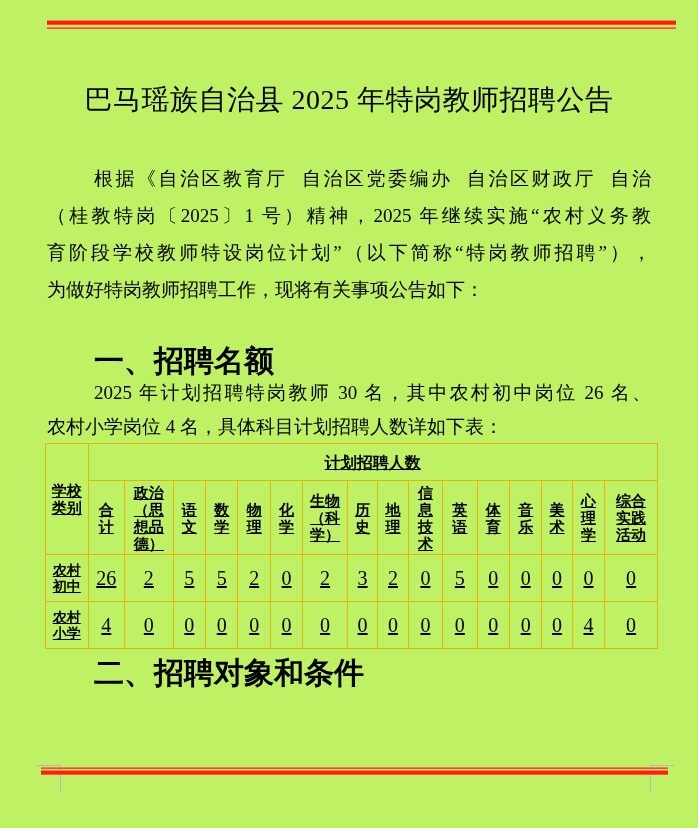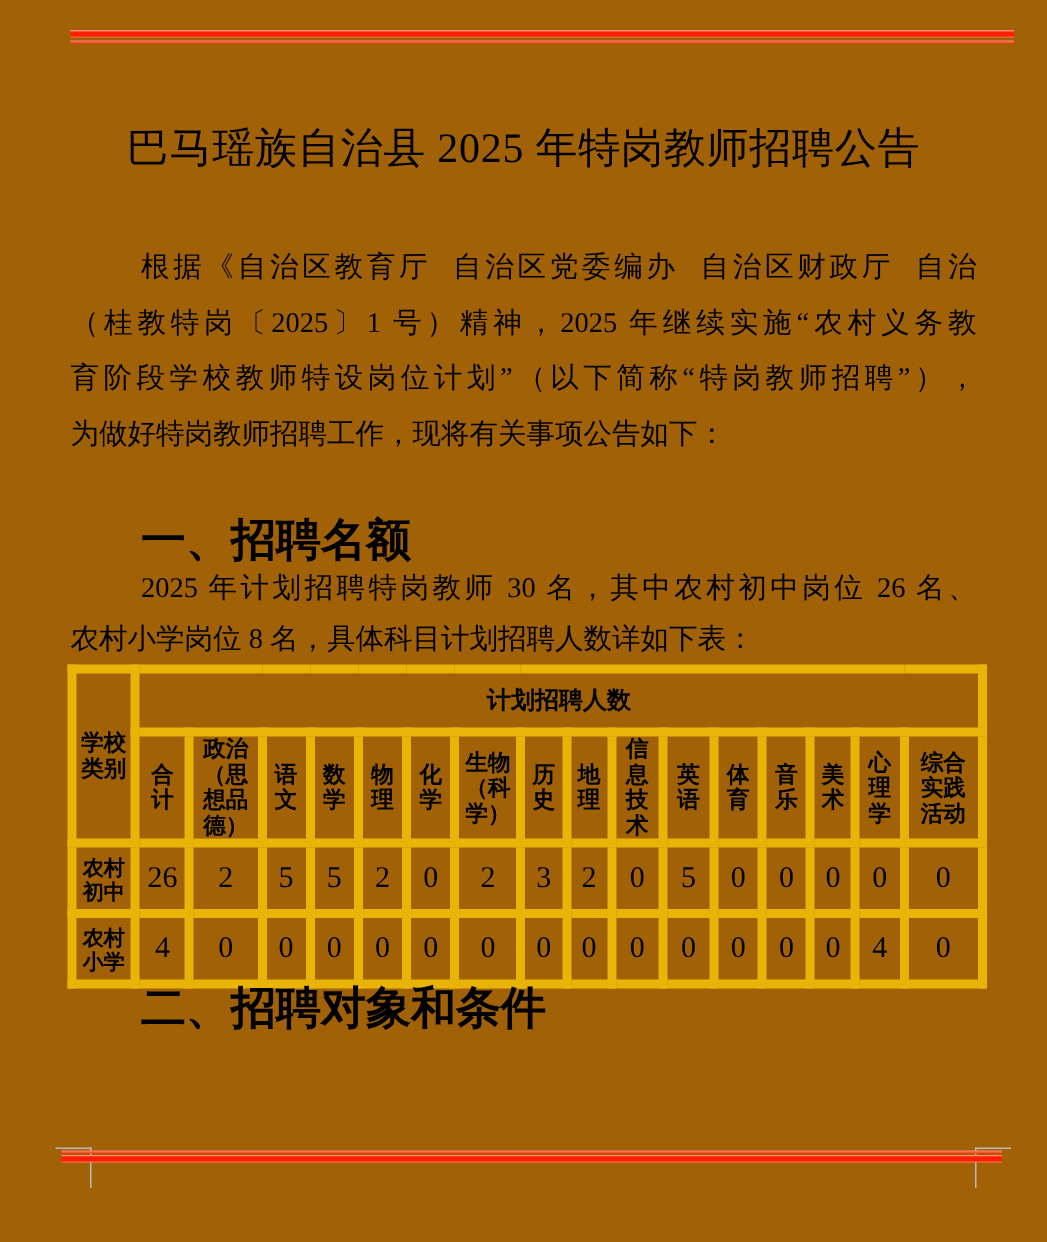--- a/index.html
+++ b/index.html
@@ -1,19 +1,19 @@
 <!DOCTYPE html>
 <html><head>
 <meta charset="utf-8">
 <style>
   html,body{margin:0;padding:0;background:#ffffff;}
   .page{
     position:relative;
     width:698px;height:828px;
-    background:#a16207;
+    background:#bef264;
     overflow:hidden;
     font-family:"Liberation Serif", serif;
     color:#000;
   }
   
   .rule-top{position:absolute;left:47px;top:20px;width:629px;}
   .rule-top .thick{height:5px;background:linear-gradient(to bottom,#ffb09c 0%,#fe2000 30%,#fe2000 80%,#ff7a5e 100%);}
   .rule-top .gap{height:2px;}
   .rule-top .thin{height:2px;background:linear-gradient(to bottom,#ff8a70,#fd3514);}
   .rule-bottom{position:absolute;left:41px;top:767px;width:627px;}
@@ -51,23 +51,23 @@
     font-family:"Liberation Sans", sans-serif;
     font-weight:bold;font-size:30px;line-height:37px;height:37px;
     text-indent:47px;white-space:pre-wrap;
   }
   
   table.plan{
     position:absolute;left:45px;top:443px;
     width:613px;border-collapse:collapse;table-layout:fixed;
   }
   table.plan td,table.plan th{
-    border:6px solid #eab308;
+    border:1px solid #eab308;
     text-align:center;vertical-align:middle;
-    padding:0;overflow:hidden;
+    padding:0;overflow:hidden;text-decoration:underline;
   }
   th.colhead,th.rowhead,th.merged{
     font-family:"Liberation Sans", sans-serif;
     font-weight:bold;font-size:15px;line-height:17px;
     white-space:pre-line;
   }
   th.merged{height:36px;font-size:16px;}
   tr.subhead{height:74px;}
   th.rowlabel{
     font-family:"Liberation Sans", sans-serif;
@@ -99,21 +99,21 @@
     <div class="line jline">育阶段学校教师特设岗位计划”（以下简称“特岗教师招聘”），</div>
     <div class="line">为做好特岗教师招聘工作，现将有关事项公告如下：</div>
   </div>
 
   <div class="body-col h1">
     <div class="heading">一、招聘名额</div>
   </div>
 
   <div class="body-col p2">
     <div class="line jline ind">2025 年计划招聘特岗教师 30 名，其中农村初中岗位 26 名、</div>
-    <div class="line">农村小学岗位 8 名，具体科目计划招聘人数详如下表：</div>
+    <div class="line">农村小学岗位 4 名，具体科目计划招聘人数详如下表：</div>
   </div>
 
   <table class="plan">
     <colgroup>
       <col style="width:42px">
         <col style="width:36px">
         <col style="width:48px">
       <col style="width:32px">
         <col style="width:32px">
         <col style="width:32px">

